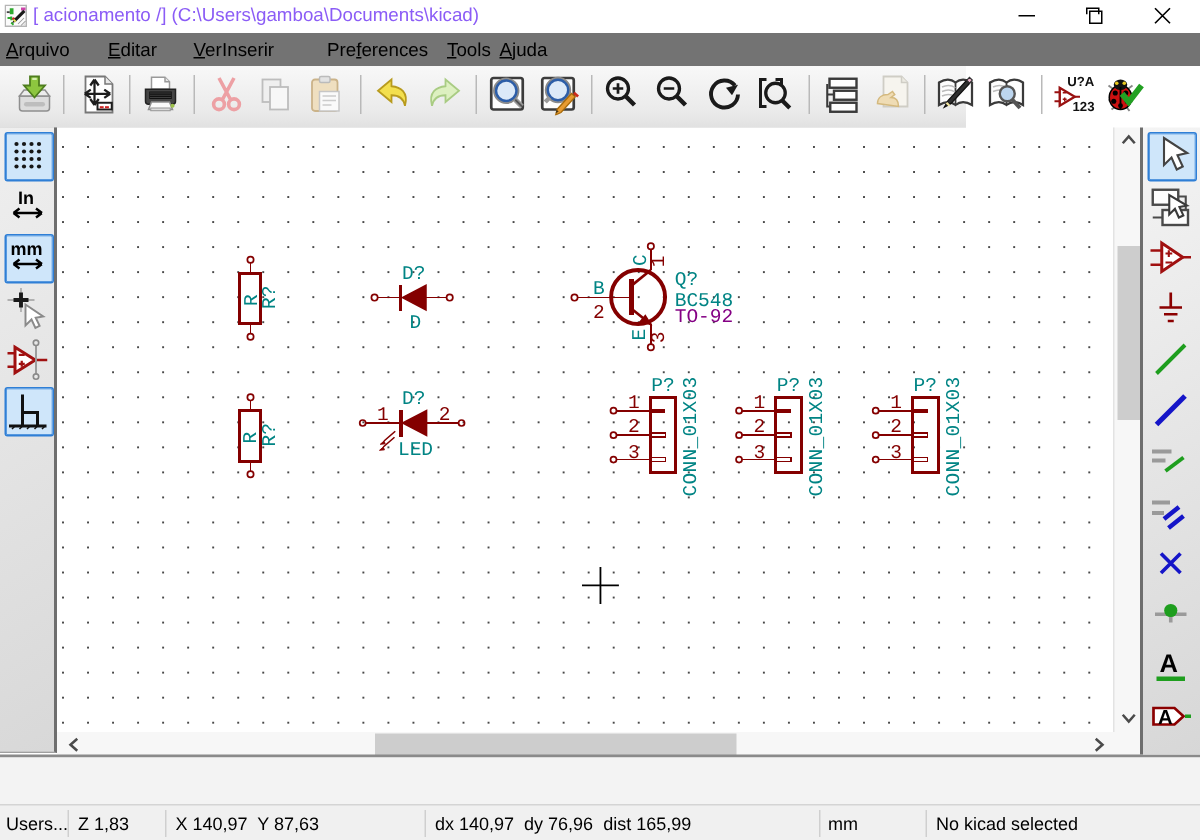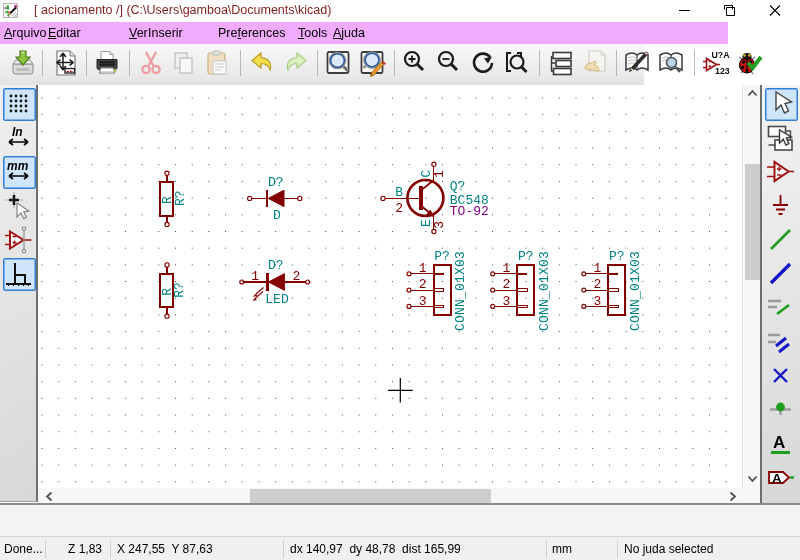--- a/index.html
+++ b/index.html
@@ -1,32 +1,32 @@
 <!DOCTYPE html>
 <html><head>
 <meta charset="utf-8">
 <style>
   html,body{margin:0;padding:0;}
   body{width:800px;height:560px;overflow:hidden;font-family:"Liberation Sans",sans-serif;background:#fff;}
   #win{position:absolute;left:0;top:0;width:800px;height:560px;background:#fff;}
   
   #titlebar{position:absolute;left:0;top:0;width:800px;height:22px;background:#ffffff;}
-  #title{position:absolute;left:34px;top:3px;font-size:12.5px;color:#7f1d1d;white-space:pre;}
+  #title{position:absolute;left:22px;top:3px;font-size:12.5px;color:#8b5cf6;white-space:pre;}
   .winbtn{position:absolute;top:0;width:45px;height:22px;}
   
-  #menubar{position:absolute;left:0;top:22px;width:728px;height:22px;background:#f0abfc;}
+  #menubar{position:absolute;left:0;top:22px;width:800px;height:22px;background:#737373;}
   .mi{position:absolute;top:4px;font-size:12.5px;color:#000;}
   .mi u{text-decoration:underline;}
   
   #toolbar{position:absolute;left:0;top:44px;width:644px;height:41px;
     background:linear-gradient(#f8f8f8,#eaeaea 75%,#e1e1e1);border-bottom:1px solid #b0b0b0;}
   .tbi{position:absolute;top:5px;width:28px;height:28px;}
   .tsep{position:absolute;top:6px;width:1px;height:26px;background:#b9b9b9;}
   
-  #ltool{position:absolute;left:0;top:85px;width:36px;height:416px;background:linear-gradient(150deg,#efefef,#d8d8d8);border-right:2px solid #6e6e6e;border-bottom:1px solid #9f9f9f;font-style:italic;}
+  #ltool{position:absolute;left:0;top:85px;width:36px;height:416px;background:linear-gradient(150deg,#efefef,#d8d8d8);border-right:2px solid #6e6e6e;border-bottom:1px solid #9f9f9f;}
   
   #rtool{position:absolute;left:760px;top:85px;width:38px;height:418px;background:linear-gradient(150deg,#f4f4f4,#d7d7d7);border-left:2px solid #6e6e6e;}
   .lbtn{position:absolute;left:3px;width:31px;height:31px;border-radius:2px;}
   .sel{background:#cfe6fa;border:1px solid #2f7fd6;box-shadow:inset 0 0 0 0.5px #2f7fd6;}
   .lbtn svg{position:absolute;left:0;top:0;}
   .sel svg{left:-1px;top:-1px;}
   
   #canvas{position:absolute;left:38px;top:85px;width:704px;height:403px;background:#ffffff;
     background-image:radial-gradient(circle,#484848 0.66px,rgba(255,255,255,0) 0.98px);
     background-size:16.7px 16.7px;background-position:-4.35px 4.65px;}
@@ -67,21 +67,21 @@
     <svg class="winbtn" style="left:707px" width="45" height="22">
         <path d="M19.5 7.5h8v8h-8z M17.5 9.5v-4h8v4" stroke="#000" stroke-width="1" fill="none"></path>
       </svg>
     <svg class="winbtn" style="left:752px" width="45" height="22">
         <path d="M18 5.5l10 10M28 5.5l-10 10" stroke="#000" stroke-width="1.1"></path>
       </svg>
   </div>
 
   <div id="menubar">
     <span class="mi" style="left:4px"><u>A</u>rquivo</span>
-    <span class="mi" style="left:48px"><u>E</u>ditar</span>
+    <span class="mi" style="left:72px"><u>E</u>ditar</span>
     <span class="mi" style="left:129px"><u>V</u>er</span>
     <span class="mi" style="left:148px">Inserir</span>
     <span class="mi" style="left:218px">Pre<u>f</u>erences</span>
     <span class="mi" style="left:298px"><u>T</u>ools</span>
     <span class="mi" style="left:333px"><u>A</u>juda</span>
   </div>
 
   <div id="toolbar">
 
     <svg class="tbi" style="left:9px" viewBox="0 0 28 28" width="28" height="28">
@@ -554,26 +554,26 @@
         <path d="M4 10 h14 l6 5.5 -6 5.5 h-14 z" fill="#fff" stroke="#8b0000" stroke-width="1.8"></path>
         <text x="7" y="20.5" font-family="Liberation Sans,sans-serif" font-size="13.5" font-weight="bold" fill="#000">A</text>
         <path d="M25 15.5 h4" stroke="#1e9e1e" stroke-width="2.4"></path>
       </svg>
     </div>
   </div>
 
   <div id="msgpanel"></div>
 
   <div id="statusbar">
-    <span class="sf" style="left:4px">Done...</span>
+    <span class="sf" style="left:4px">Users...</span>
     <div class="ssep" style="left:45px"></div>
-    <span class="sf" style="left:68px">Z 1,83</span>
+    <span class="sf" style="left:52px">Z 1,83</span>
     <div class="ssep" style="left:110px"></div>
-    <span class="sf" style="left:117px">X 247,55  Y 87,63</span>
+    <span class="sf" style="left:117px">X 140,97  Y 87,63</span>
     <div class="ssep" style="left:283px"></div>
-    <span class="sf" style="left:290px">dx 140,97  dy 48,78  dist 165,99</span>
+    <span class="sf" style="left:290px">dx 140,97  dy 76,96  dist 165,99</span>
     <div class="ssep" style="left:546px"></div>
     <span class="sf" style="left:552px">mm</span>
     <div class="ssep" style="left:617px"></div>
-    <span class="sf" style="left:624px">No juda selected</span>
+    <span class="sf" style="left:624px">No kicad selected</span>
   </div>
 
 </div>
 
 </body></html>

